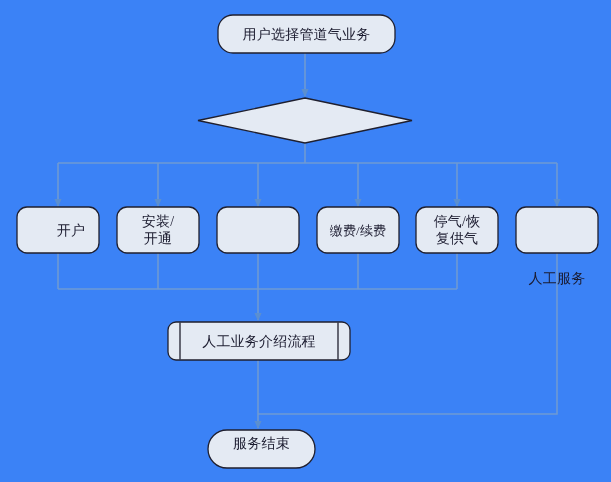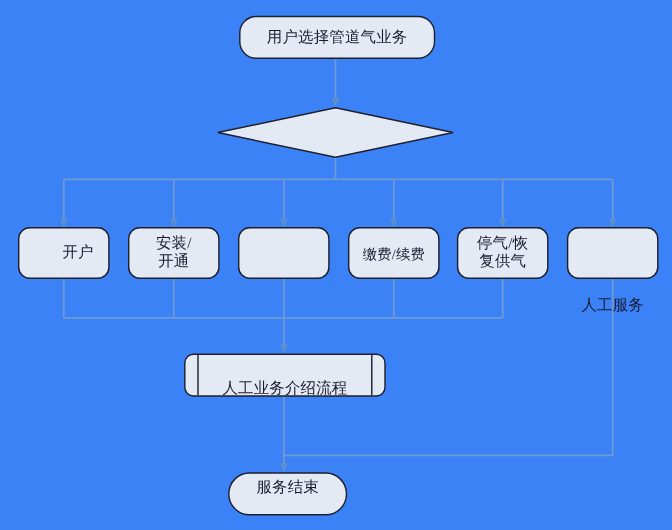--- a/index.html
+++ b/index.html
@@ -107,17 +107,17 @@
 
 
   <div class="node-label" style="left:17px; top:207px; width:82px; height:46px;margin-left:13px;">开户</div>
   <div class="node-label" style="left:117px; top:207px; width:82px; height:46px;">安装/
 开通</div>
   <div class="node-label" style="left:317px; top:207px; width:82px; height:46px; font-size:13px;">缴费/续费</div>
   <div class="node-label" style="left:416px; top:207px; width:82px; height:46px;">停气/恢
 复供气</div>
   <div class="node-label" style="left:516px; top:207px; width:82px; height:46px;margin-top:48px;">人工服务</div>
 
-  <div class="node-label" style="left:180px; top:322px; width:158px; height:38px;margin-top:12px;">人工业务介绍流程</div>
+  <div class="node-label" style="left:180px; top:322px; width:158px; height:38px;">人工业务介绍流程</div>
 
   <div class="node-label" style="left:208px; top:430px; width:107px; height:26px;">服务结束</div>
 
 </div>
 
 </body></html>

